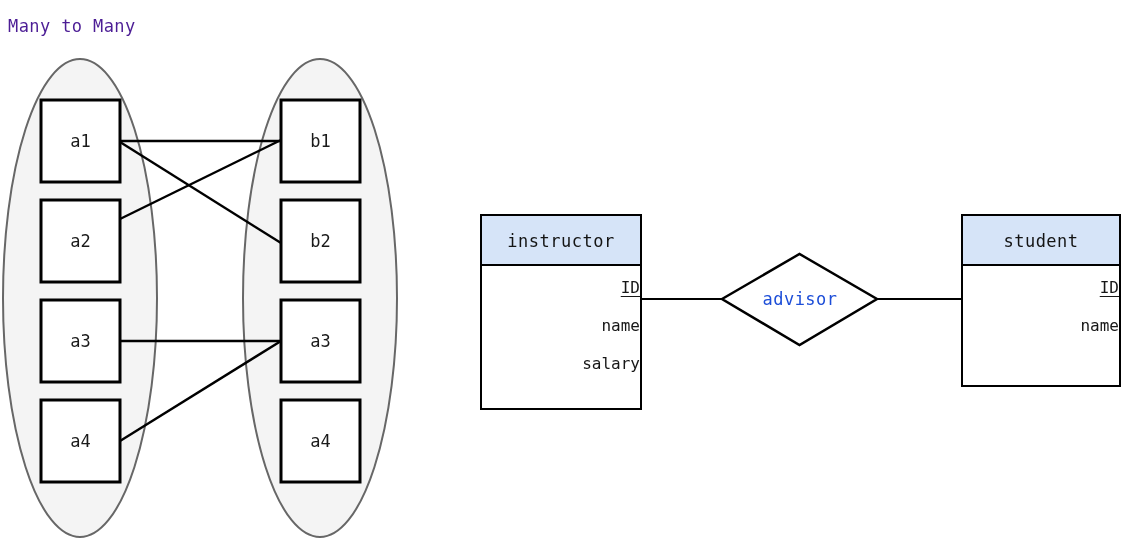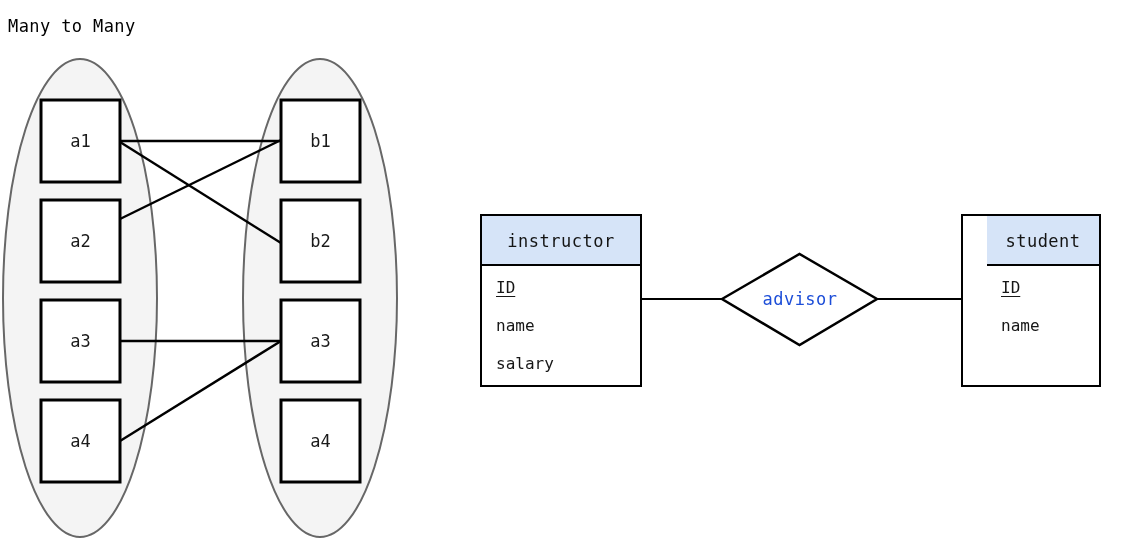--- a/index.html
+++ b/index.html
@@ -26,21 +26,21 @@
   }
 
   
   .page-title {
     position: absolute;
     left: 8px;
     top: 16px;
     font-size: 17px;
     line-height: 20px;
     letter-spacing: 0.4px;
-    color: #000000;
+    color: #4c1d95;
     white-space: pre;
   }
 
   
   .canvas {
     position: absolute;
     left: 0;
     top: 0;
     width: 1124px;
     height: 542px;
@@ -92,20 +92,21 @@
   }
   .entity-attrs {
     padding: 12px 0 10px 14px;
   }
   .attr {
     font-size: 16px;
     line-height: 19px;
     color: #171717;
     margin-bottom: 19px;
     white-space: pre;
+    text-align: right;
   }
   .attr:last-child { margin-bottom: 18px; }
   .attr.pk { text-decoration: underline; text-underline-offset: 3px; }
 
   .rel-label {
     position: absolute;
     font-size: 17px;
     letter-spacing: 0.5px;
     color: #1d4ed8;
     text-align: center;
@@ -181,30 +182,30 @@
     </g>
 
     <g>
       <line class="er-line" x1="642" y1="299" x2="723" y2="299"></line>
       <line class="er-line" x1="877" y1="299" x2="961" y2="299"></line>
     </g>
 
     <polygon class="diamond-shape" points="722,299 799.5,254 877,299 799.5,345"></polygon>
   </svg>
 
-  <div class="entity" style="left:480px; top:214px; width:162px; height:173px;">
+  <div class="entity" style="left:480px; top:214px; width:162px; height:196px;">
     <div class="entity-header">instructor</div>
     <div class="entity-attrs">
       <div class="attr pk">ID</div>
       <div class="attr">name</div>
       <div class="attr">salary</div>
     </div>
   </div>
 
-  <div class="entity" style="left:961px; top:214px; width:140px; height:173px;padding-left:24px;">
+  <div class="entity" style="left:961px; top:214px; width:160px; height:173px;">
     <div class="entity-header">student</div>
     <div class="entity-attrs">
       <div class="attr pk">ID</div>
       <div class="attr">name</div>
     </div>
   </div>
 
   <div class="rel-label" style="left:722px; top:289px; width:156px;">advisor</div>
 
 </div>

